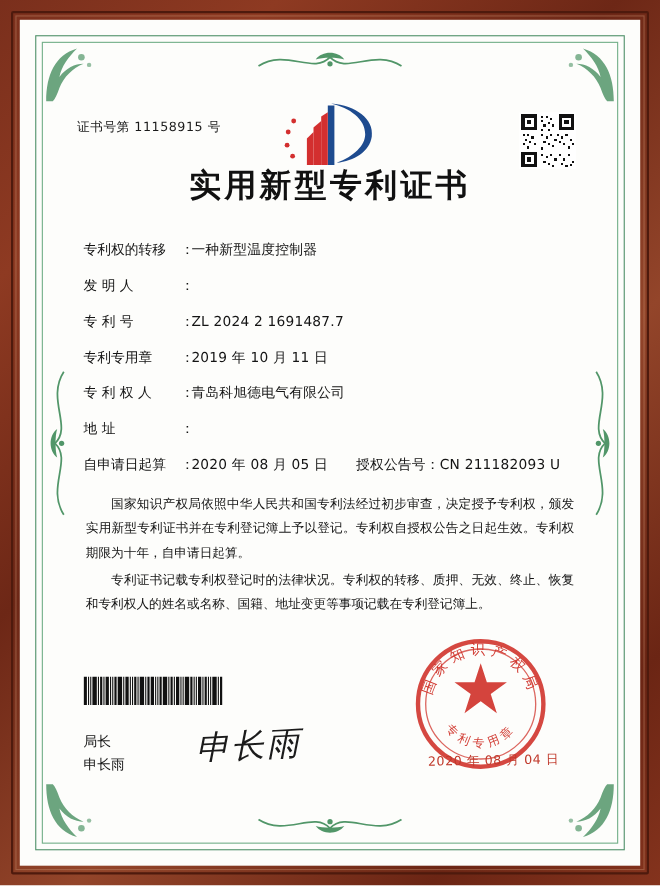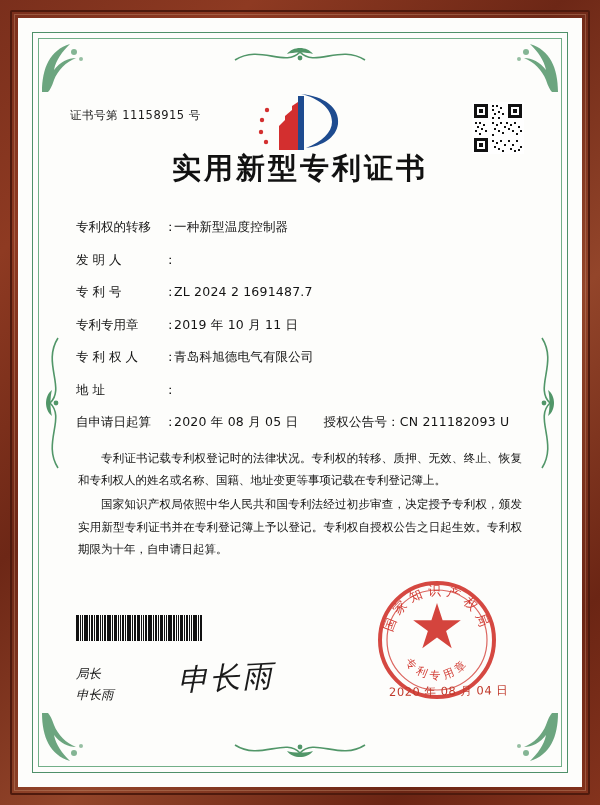--- a/index.html
+++ b/index.html
@@ -186,21 +186,20 @@
     height: 100%;
   }
 
   .signature-block {
     position: absolute;
     left: 6px;
     bottom: 22px;
     font-size: 12.5px;
     color: #141414;
     line-height: 1.7;
-    font-style: italic;
   }
 
   .handwriting {
     position: absolute;
     left: 108px;
     bottom: 28px;
     font-family: "DejaVu Serif", "Liberation Serif", serif;
     font-size: 30px;
     font-style: italic;
     color: #1b1b1b;
@@ -410,22 +409,22 @@
           <span class="field-sep">：</span>
         </div>
         <div class="field-row">
           <span class="field-label">自申请日起算</span>
           <span class="field-sep">：</span>
           <span class="field-value">2020 年 08 月 05 日　　授权公告号：CN 211182093 U</span>
         </div>
       </div>
 
       <div class="paragraphs">
+        <p>国家知识产权局依照中华人民共和国专利法经过初步审查，决定授予专利权，颁发实用新型专利证书并在专利登记簿上予以登记。专利权自授权公告之日起生效。专利权期限为十年，自申请日起算。</p>
         <p>专利证书记载专利权登记时的法律状况。专利权的转移、质押、无效、终止、恢复和专利权人的姓名或名称、国籍、地址变更等事项记载在专利登记簿上。</p>
-        <p>国家知识产权局依照中华人民共和国专利法经过初步审查，决定授予专利权，颁发实用新型专利证书并在专利登记簿上予以登记。专利权自授权公告之日起生效。专利权期限为十年，自申请日起算。</p>
       </div>
 
       <span class="barcode">
         <i style="width:3px"></i>
           <i style="width:1px"></i>
           <i style="width:1px"></i>
           <i style="width:4px"></i>
         <i style="width:1px"></i>
           <i style="width:2px"></i>
           <i style="width:1px"></i>

